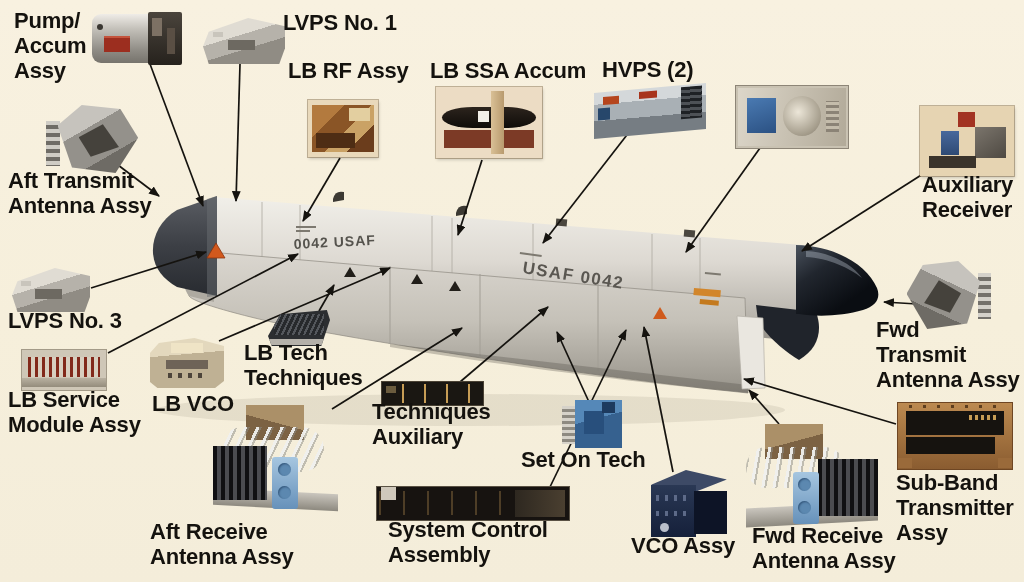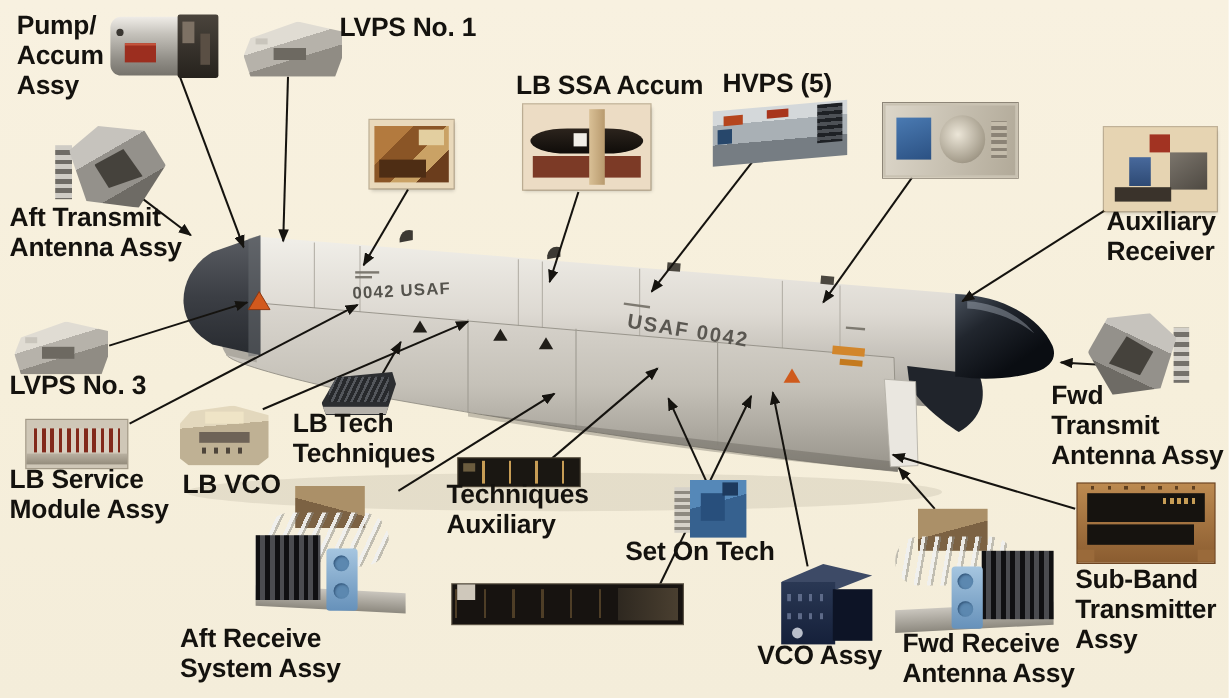--- a/index.html
+++ b/index.html
@@ -252,40 +252,43 @@
   <i style="left:2%;top:38%;width:42%;height:50%;background:repeating-linear-gradient(90deg,#101012 0 4px,#4b4c50 4px 8px)"></i>
   <i style="left:48%;top:48%;width:20%;height:48%;border-radius:3px;background:linear-gradient(180deg,#a6c6e0,#6691ba)"></i>
   <i style="left:52%;top:54%;width:13px;height:13px;border-radius:50%;background:#5c88b0;box-shadow:inset 1px 1px 2px #33567a"></i>
   <i style="left:52%;top:75%;width:13px;height:13px;border-radius:50%;background:#5c88b0;box-shadow:inset 1px 1px 2px #33567a"></i>
 </div>
 
 <div class="lbl" style="left:14px;top:8px">Pump/
 Accum
 Assy</div>
 <div class="lbl" style="left:283px;top:10px">LVPS No. 1</div>
+<div class="lbl" style="left:288px;top:58px">LB RF Assy</div>
 <div class="lbl" style="left:430px;top:58px">LB SSA Accum</div>
-<div class="lbl" style="left:602px;top:57px">HVPS (5)</div>
+<div class="lbl" style="left:602px;top:57px">HVPS (2)</div>
 <div class="lbl" style="left:922px;top:172px">Auxiliary
 Receiver</div>
 <div class="lbl" style="left:8px;top:168px">Aft Transmit
 Antenna Assy</div>
 <div class="lbl" style="left:8px;top:308px">LVPS No. 3</div>
 <div class="lbl" style="left:8px;top:387px">LB Service
 Module Assy</div>
 <div class="lbl" style="left:152px;top:391px">LB VCO</div>
 <div class="lbl" style="left:244px;top:340px">LB Tech
 Techniques</div>
 <div class="lbl" style="left:372px;top:399px">Techniques
 Auxiliary</div>
 <div class="lbl" style="left:521px;top:447px">Set On Tech</div>
+<div class="lbl" style="left:388px;top:517px">System Control
+Assembly</div>
 <div class="lbl" style="left:631px;top:533px">VCO Assy</div>
 <div class="lbl" style="left:752px;top:523px">Fwd Receive
 Antenna Assy</div>
 <div class="lbl" style="left:896px;top:470px">Sub-Band
 Transmitter
 Assy</div>
 <div class="lbl" style="left:876px;top:317px">Fwd
 Transmit
 Antenna Assy</div>
 <div class="lbl" style="left:150px;top:519px">Aft Receive
-System Assy</div>
+Antenna Assy</div>
 
 </div>
 
 </body></html>

